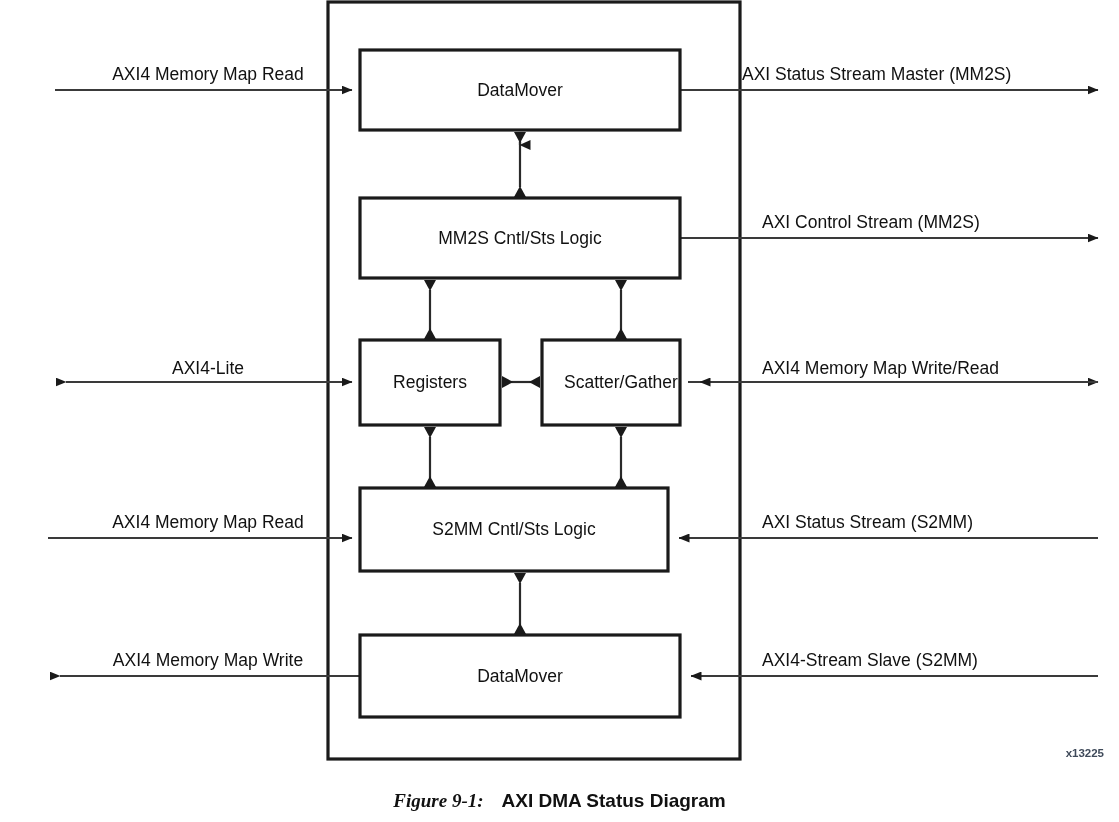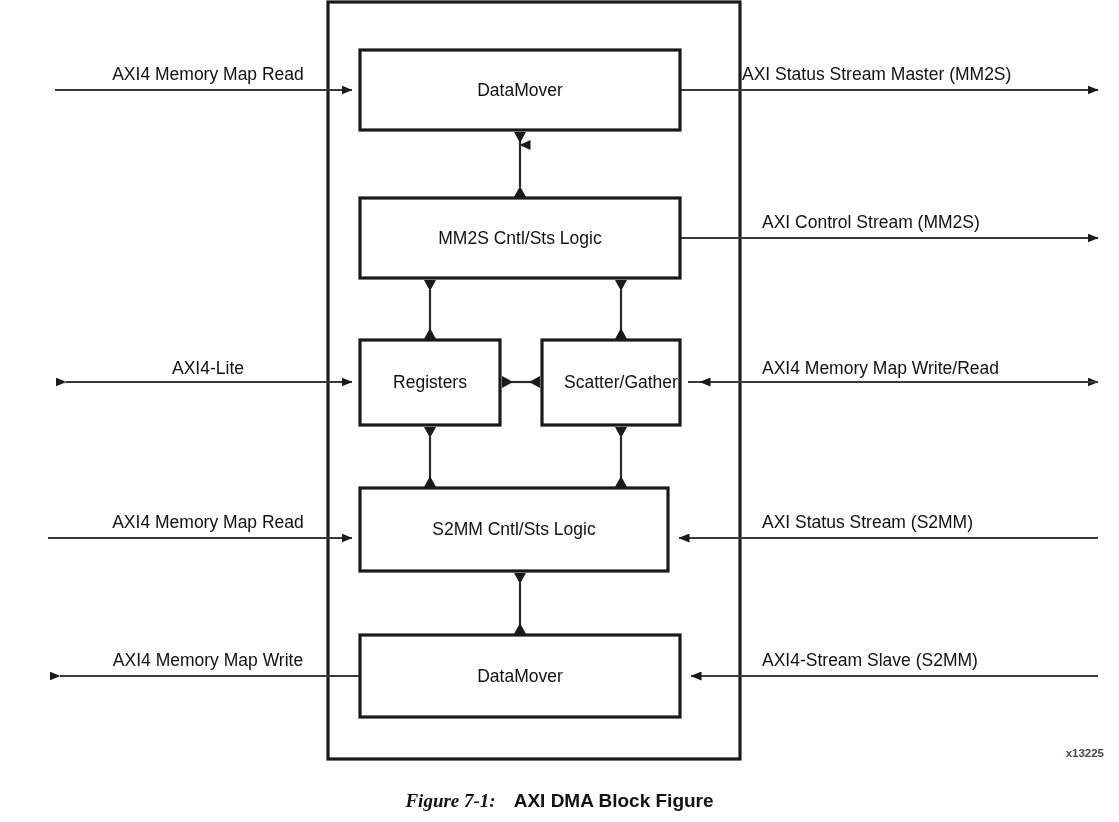--- a/index.html
+++ b/index.html
@@ -234,16 +234,16 @@
     <text class="sig-label start" x="762" y="374">AXI4 Memory Map Write/Read</text>
 
     <text class="sig-label start" x="762" y="528">AXI Status Stream (S2MM)</text>
 
     <text class="sig-label start" x="762" y="666">AXI4-Stream Slave (S2MM)</text>
 
     <text class="figure-id" x="1104" y="757">x13225</text>
   </svg>
 
   <div class="caption-wrap">
-    <span class="caption-num">Figure 7-1:</span><span class="caption-title">AXI DMA Block Figure</span>
+    <span class="caption-num">Figure 9-1:</span><span class="caption-title">AXI DMA Status Diagram</span>
   </div>
 
 </div>
 
 </body></html>

